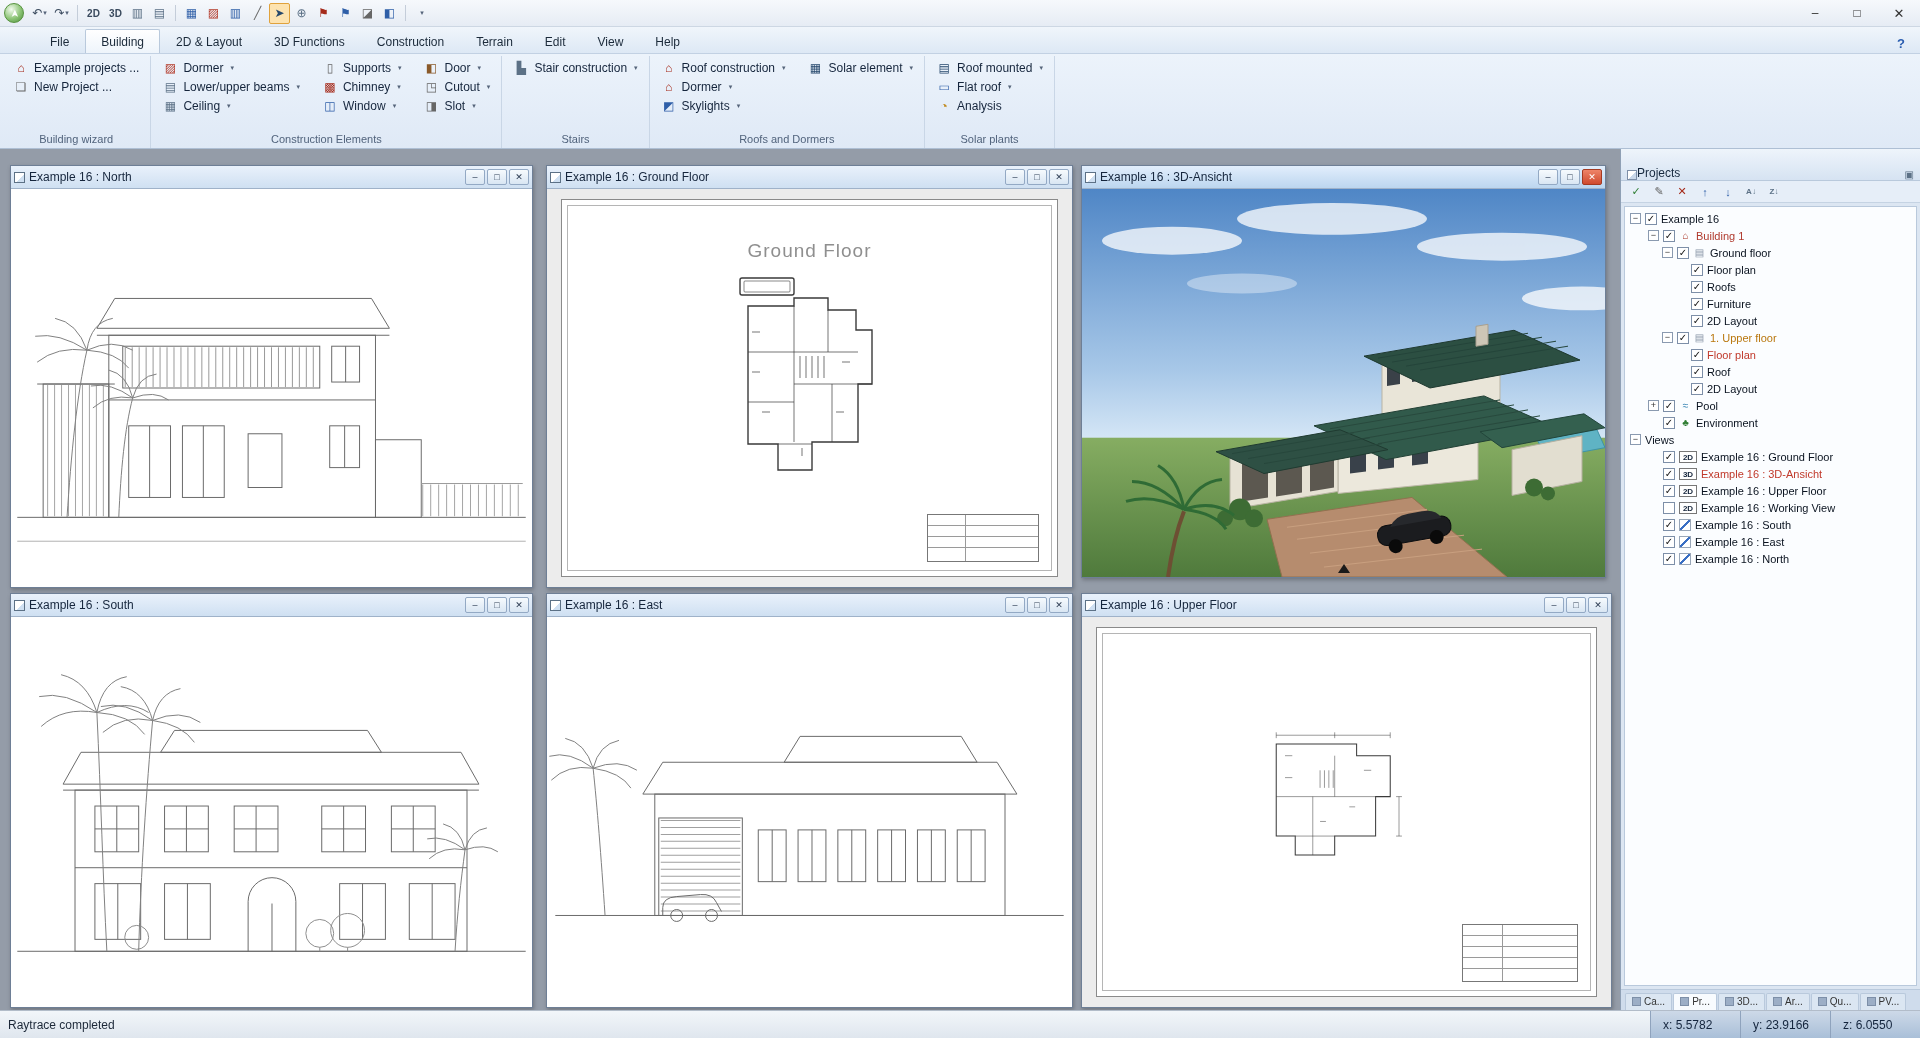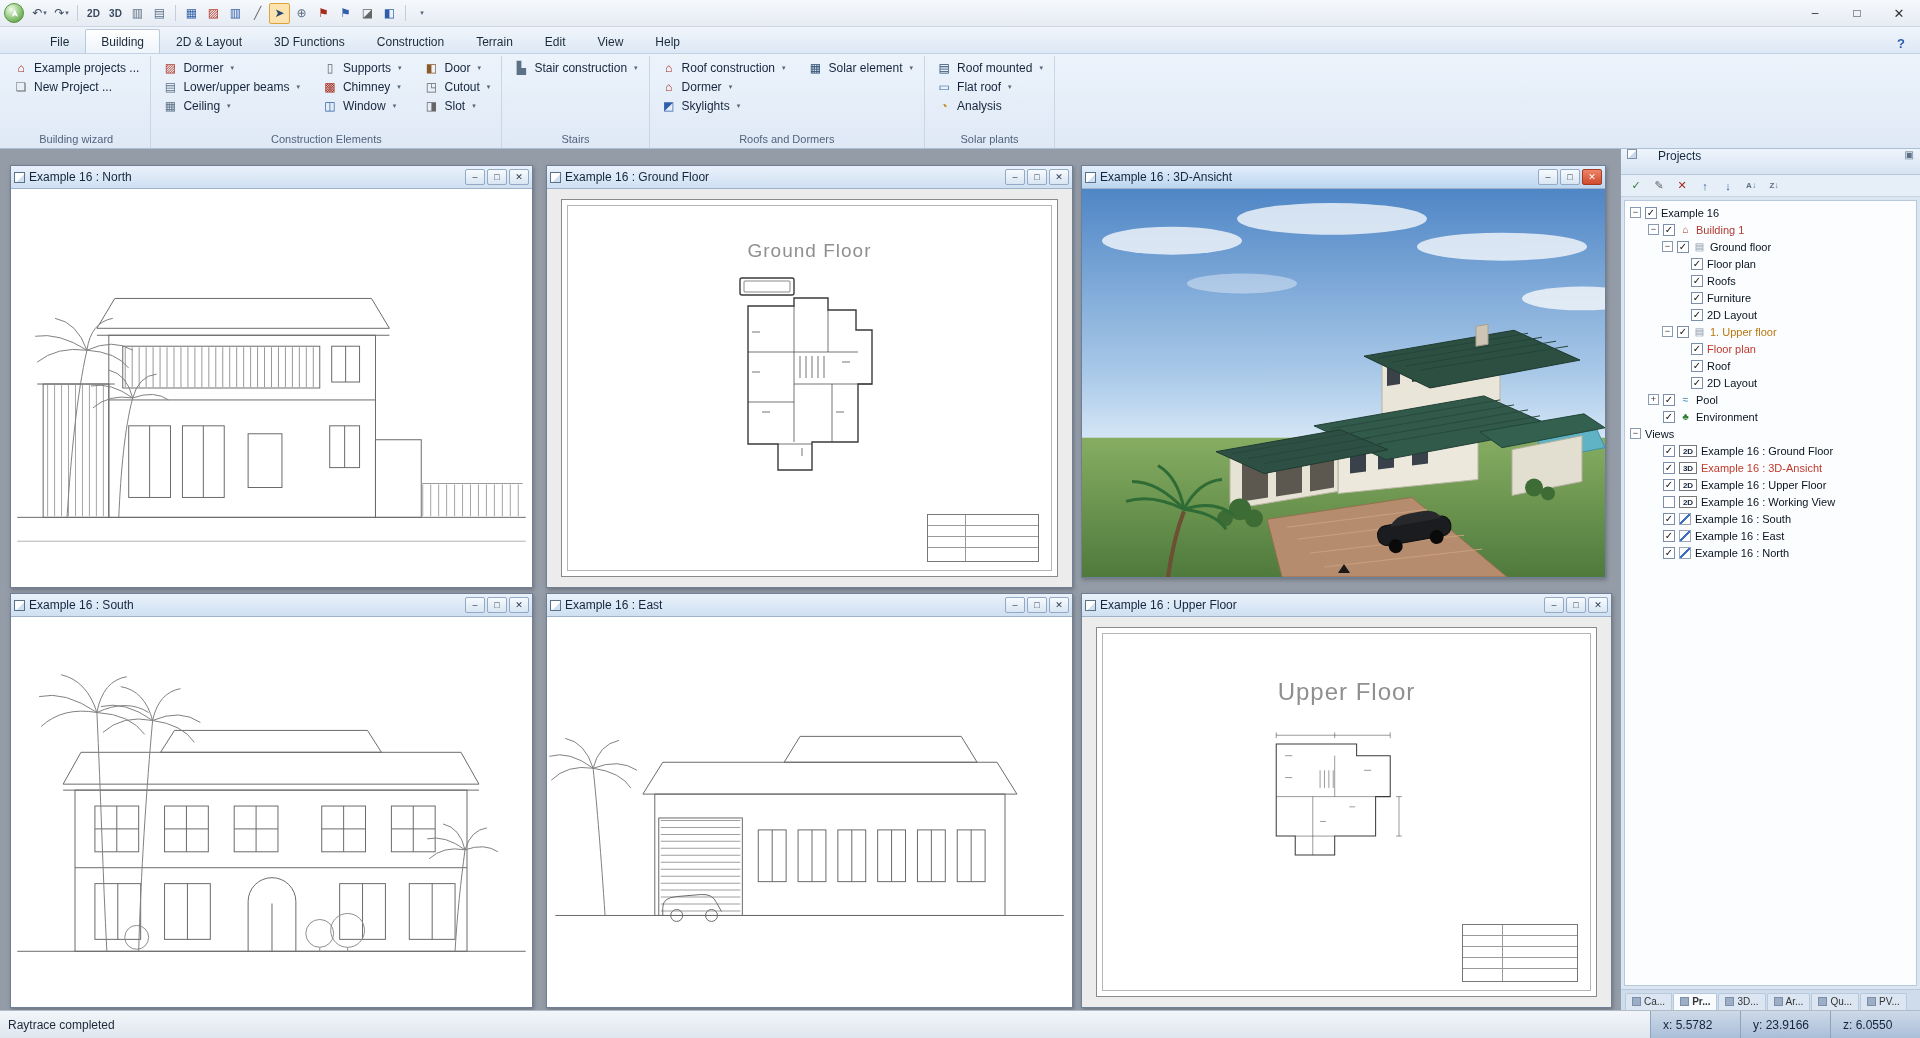--- a/index.html
+++ b/index.html
@@ -60,41 +60,41 @@
 .gf .sheet-title{top:40px;font-size:19px}
 .uf .sheet-title{top:50px;font-size:24px}
 .plansvg{position:absolute}
 .tblock{position:absolute;right:18px;bottom:14px;border:1px solid #777;background:#fff}
 .tblock i{display:block;height:11px;border-bottom:1px solid #9a9a9a}
 .tblock i:last-child{border-bottom:none}
 .tblock:after{content:"";position:absolute;top:0;bottom:0;left:34%;border-left:1px solid #9a9a9a}
 
 
 .panel{width:300px;background:#dce6f2;border-left:1px solid #8fa0b5;display:flex;flex-direction:column}
-.ptitle{height:26px;display:flex;align-items:flex-start;gap:21px;padding:0 6px;background:linear-gradient(#eef4fb,#d6e3f2);border-bottom:1px solid #b9c9dc;color:#17293f}
+.ptitle{height:32px;display:flex;align-items:flex-end;gap:0;padding:0 6px;background:linear-gradient(#eef4fb,#d6e3f2);border-bottom:1px solid #b9c9dc;color:#17293f}
 .ptitle .grip{width:10px;height:10px;border:1px solid #7d8fa8;background:linear-gradient(135deg,#fff 55%,#c9d8ea 55%)}
 .ppin{margin-left:auto;color:#5c7186;font-size:10px}
 .ptoolbar{height:22px;display:flex;align-items:center;gap:3px;padding:0 5px;background:#e6eef8;border-bottom:1px solid #c5d3e3}
 .ptool{min-width:20px;height:18px;display:flex;align-items:center;justify-content:center;font-size:11px;border:1px solid transparent;border-radius:2px}
 .ptool.sm{font-size:8px;font-weight:bold}
 .tree{flex:1;background:#fbfdff;margin:3px;border:1px solid #b9c9dc;padding:3px 0;font-size:11px;overflow:hidden}
 .trow{height:17px;display:flex;align-items:center;gap:4px;padding-left:5px;white-space:nowrap}
 .tind{display:inline-block;height:1px}
 .w1{width:14px}.w2{width:28px}.w3{width:42px}
 .sp{display:inline-block;width:11px}
 .exp{width:11px;height:11px;border:1px solid #8a9ab0;background:#fff;font-size:9px;line-height:9px;text-align:center;color:#333;flex:none}
 .cb{width:12px;height:12px;border:1px solid #7d8fa8;background:#fff;font-size:10px;line-height:10px;text-align:center;color:#111;flex:none}
 .badge{min-width:18px;height:12px;border:1px solid #777;background:#fff;font-size:8px;font-weight:bold;line-height:11px;text-align:center;flex:none}
 .elev{width:12px;height:12px;border:1px solid #98a6b8;background:linear-gradient(135deg,#fff 42%,#3a6fc4 42%,#3a6fc4 58%,#fff 58%);flex:none}
 .ticon{font-size:10px;width:13px;text-align:center;flex:none}
 .tlabel{color:#09121f}
 .hl-red{color:#c0392b}.hl-orange{color:#b9770e}.hl-brick{color:#b03a2e}
 .ptabs{height:21px;display:flex;align-items:flex-end;gap:1px;padding:0 4px;background:#cfdcec;border-top:1px solid #b9c9dc}
 .ptab{display:flex;align-items:center;gap:3px;font-size:10px;padding:2px 6px 3px;background:#dbe6f2;border:1px solid #b9c9dc;border-bottom:none;color:#333;border-radius:2px 2px 0 0}
-.ptab.active{background:#f8fbfe;font-weight:bold}
+.ptab.active{background:#f8fbfe;font-weight:normal}
 .pti{width:9px;height:9px;background:#9caec6;border:1px solid #7d8fa8}
 
 
 .statusbar{height:28px;background:linear-gradient(#f2f6fa,#dfe6ee);border-top:1px solid #b2bcc9;display:flex;align-items:center}
 .smsg{padding:0 8px;flex:1;color:#1c2838}
 .scoord{height:100%;display:flex;align-items:center;padding:0 12px;background:linear-gradient(#cdd9e8,#a9bfd8);border-left:1px solid #8fa3bd;color:#13243c;min-width:90px}
 </style>
 </head>
 <body>
 
@@ -609,21 +609,20 @@
           <span class="micon"></span>
           <span class="mtitle">Example 16 : Upper Floor</span>
           <span class="mbtns">
               <span class="mbtn">–</span>
               <span class="mbtn">□</span>
               <span class="mbtn">✕</span>
             </span>
         </div>
         <div class="mbody plan">
           <div class="sheet uf">
-            <div class="sheet-title">Upper Floor</div>
             <svg class="plansvg" style="left:150px;top:95px;width:190px;height:175px" viewBox="0 0 260 230">
               <g stroke="#3a3a3a" fill="none" stroke-width="1.4">
                 <path d="M40,24 H150 V40 H196 V96 H176 V150 H120 V176 H66 V150 H40 Z"></path>
                 <g stroke-width="0.7">
                   <path d="M40,96 H176 M120,40 V96 M90,96 V176 M66,150 H120"></path>
                   <path d="M100,60 V84 M106,60 V84 M112,60 V84 M118,60 V84"></path>
                   <path d="M40,12 H196 M40,8 V16 M120,8 V16 M196,8 V16"></path>
                   <path d="M208,96 V150 M204,96 H212 M204,150 H212"></path>
                   <path d="M52,40 h10 M52,70 h10 M160,60 h10 M140,110 h8 M100,130 h8"></path>
                 </g>

